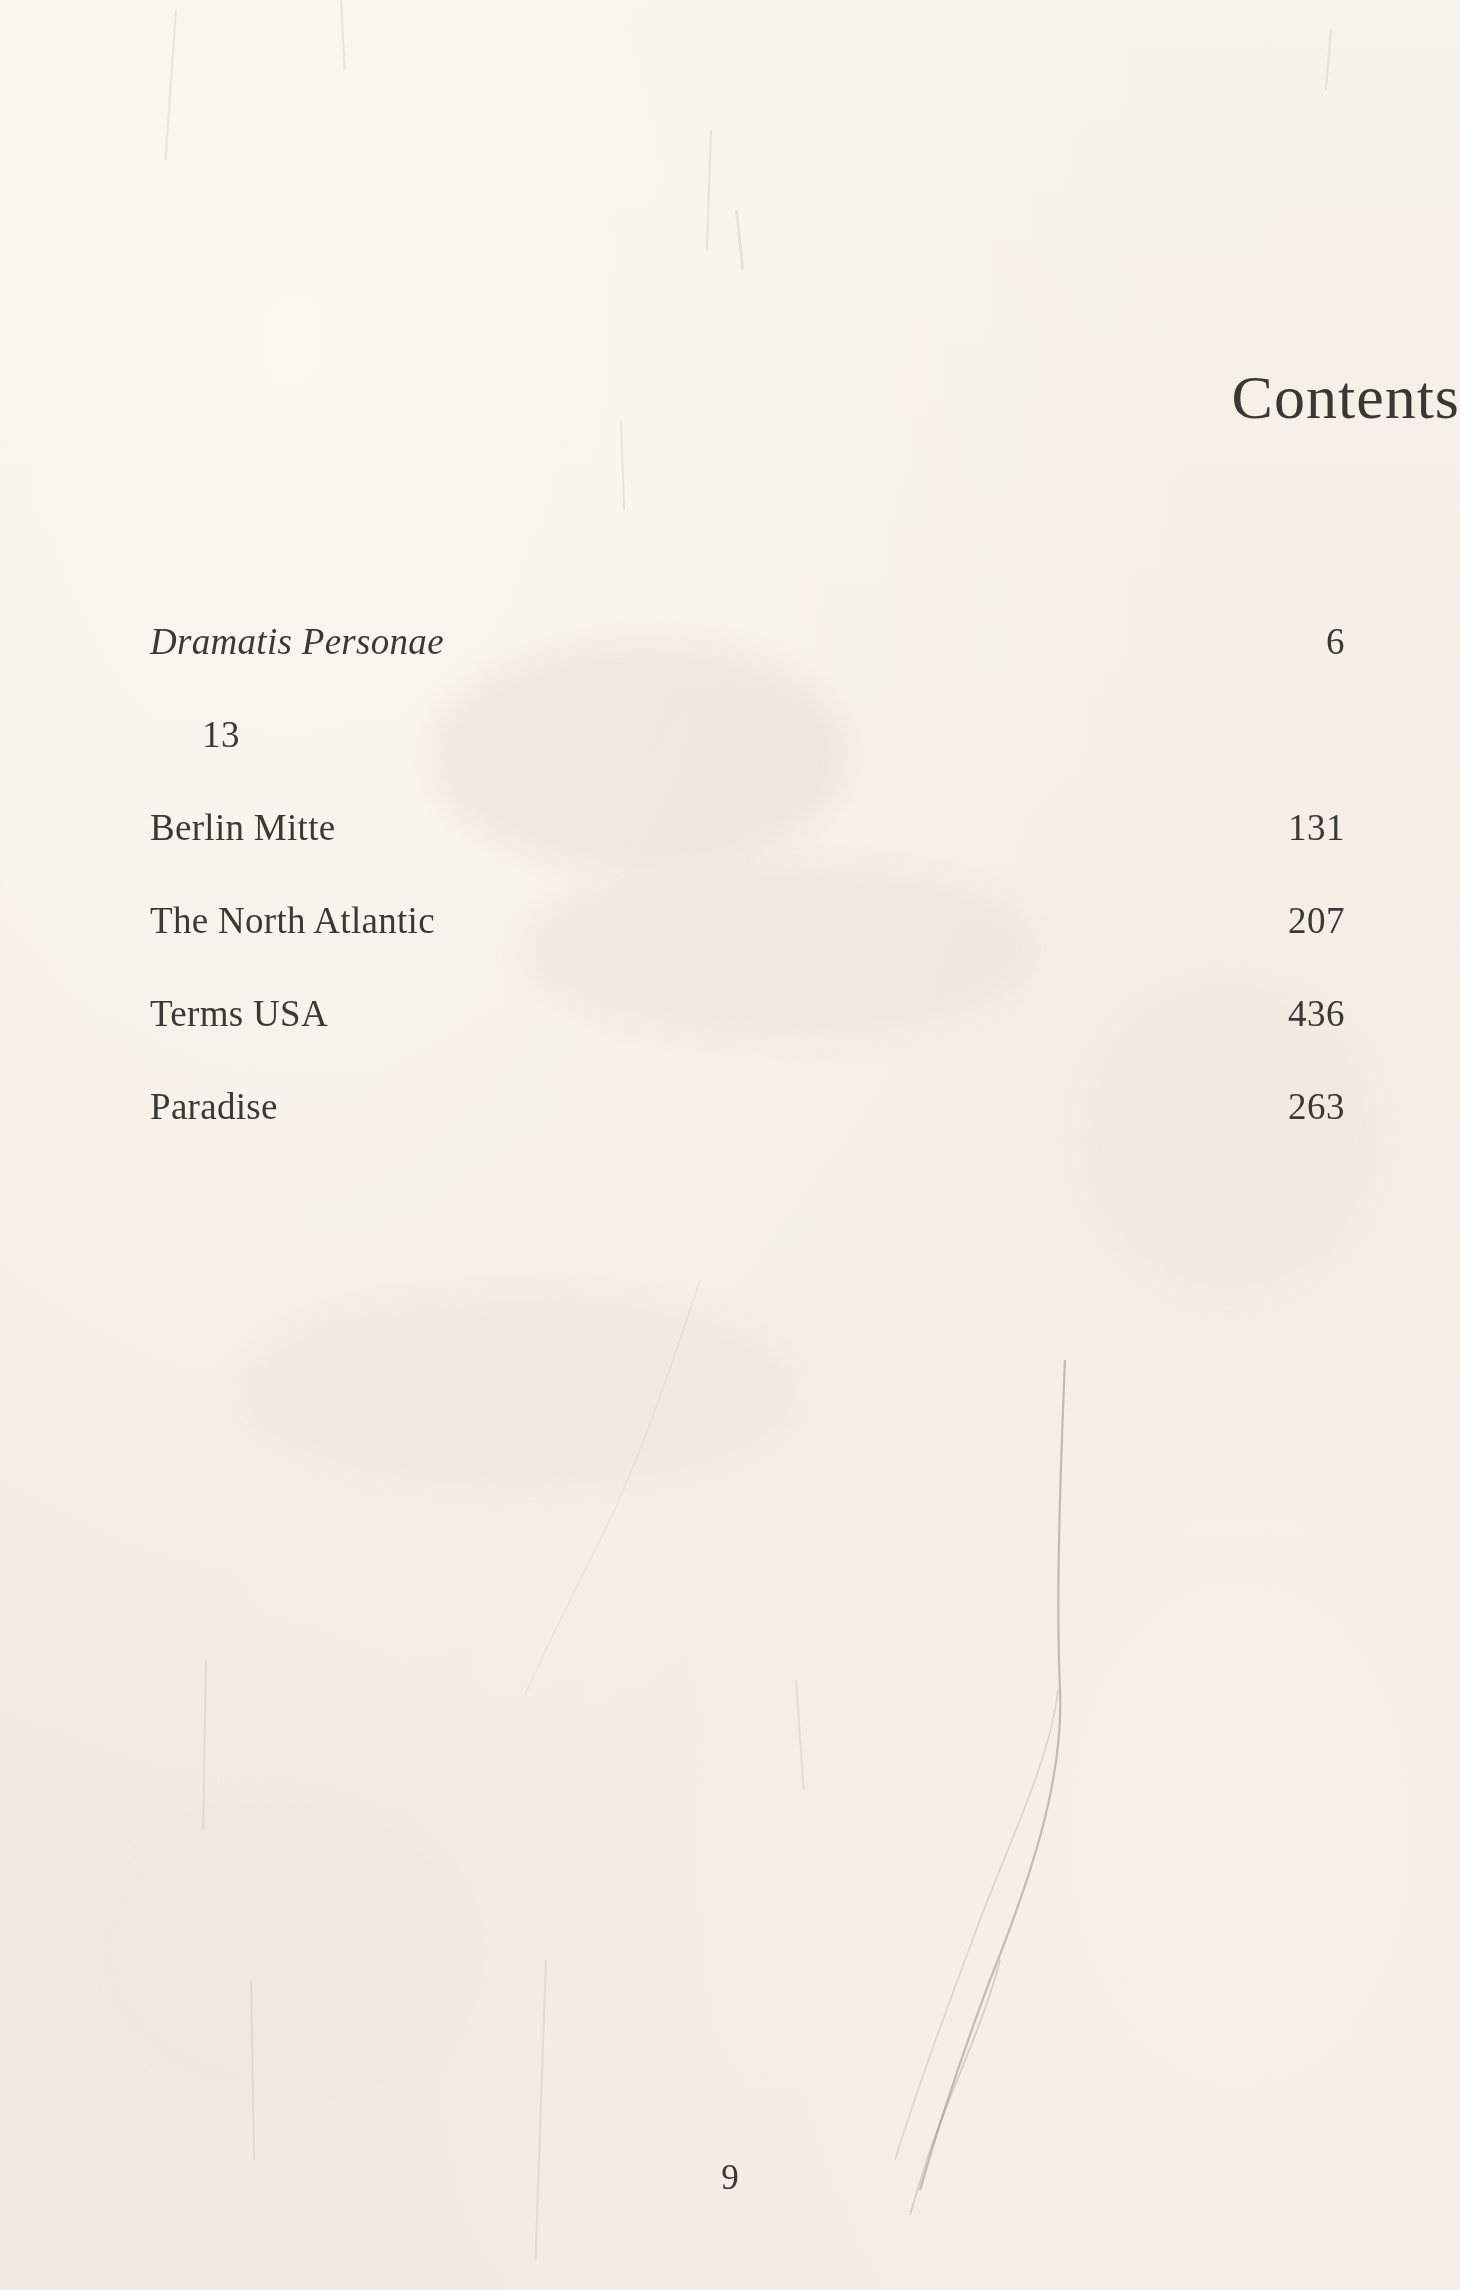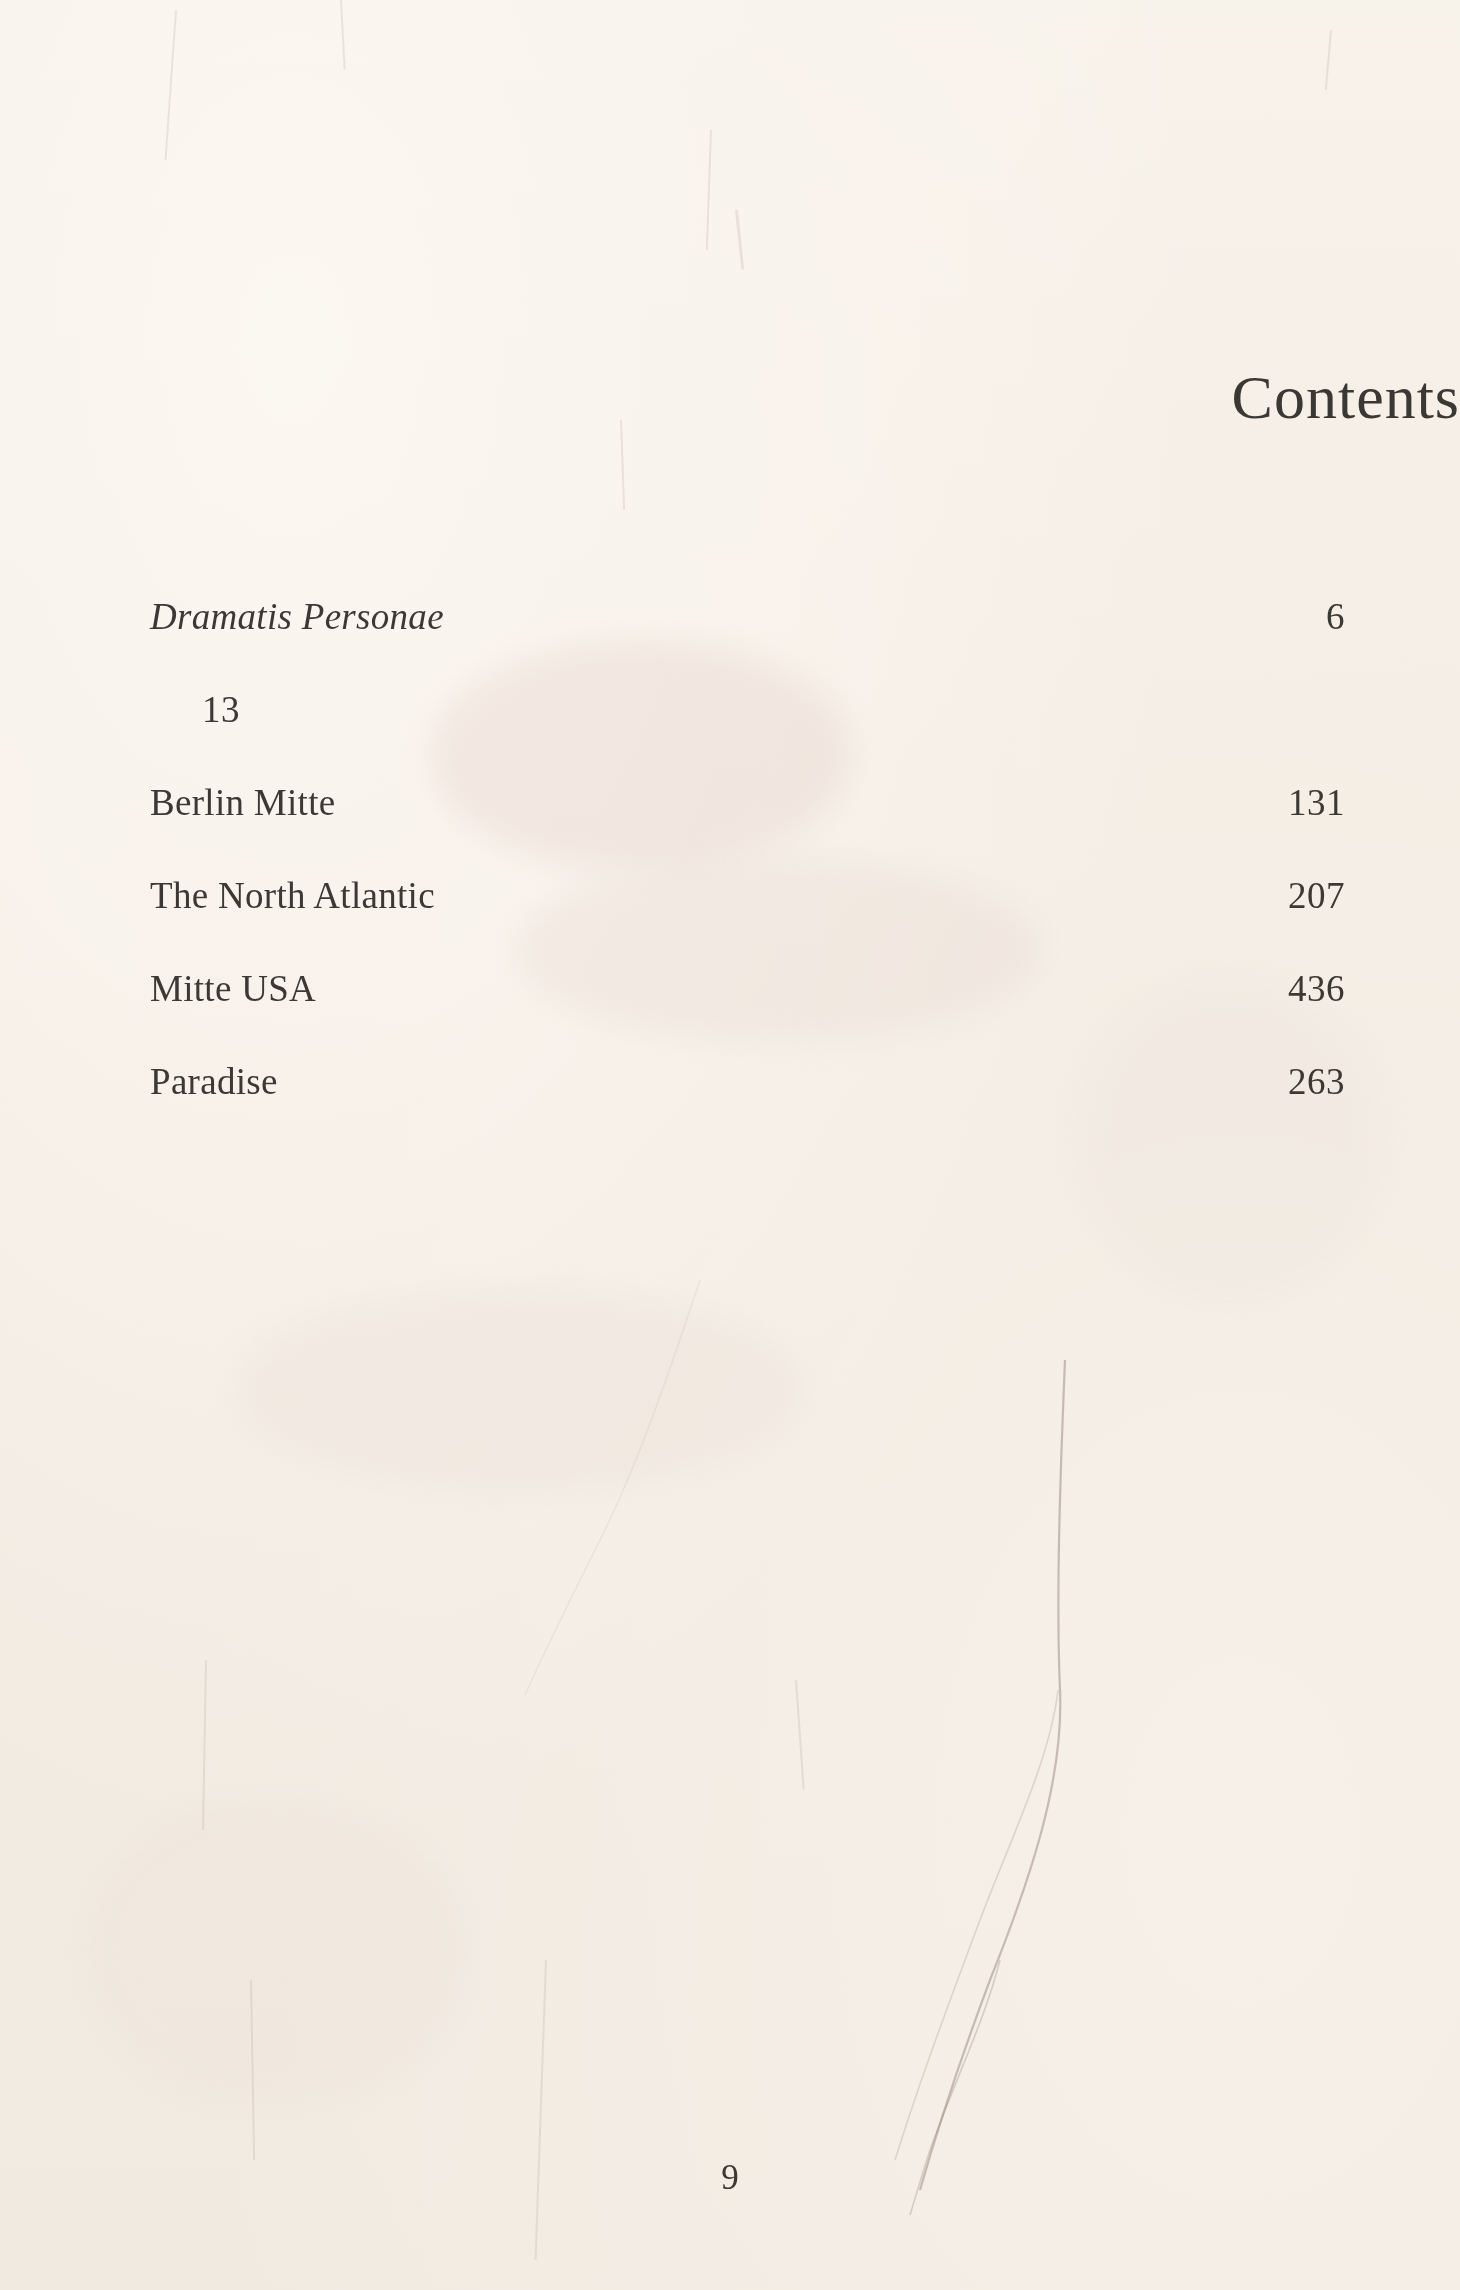--- a/index.html
+++ b/index.html
@@ -73,21 +73,21 @@
 
   .toc {
     position: absolute;
     top: 595px;
     left: 150px;
     width: 1195px;
   }
 
   .toc-row {
     display: flex;
-    align-items: flex-start;
+    align-items: center;
     justify-content: space-between;
     height: 93px;
   }
 
   .toc-label {
     font-size: 37px;
     color: #3c3834;
     letter-spacing: 0.3px;
   }
 
@@ -165,21 +165,21 @@
       <span class="toc-label">Berlin Mitte</span>
       <span class="toc-page">131</span>
     </div>
 
     <div class="toc-row">
       <span class="toc-label">The North Atlantic</span>
       <span class="toc-page">207</span>
     </div>
 
     <div class="toc-row">
-      <span class="toc-label">Mitte USA</span>
+      <span class="toc-label">Terms USA</span>
       <span class="toc-page">436</span>
     </div>
 
     <div class="toc-row">
       <span class="toc-label">Paradise</span>
       <span class="toc-page">263</span>
     </div>
 
   </div>
 

